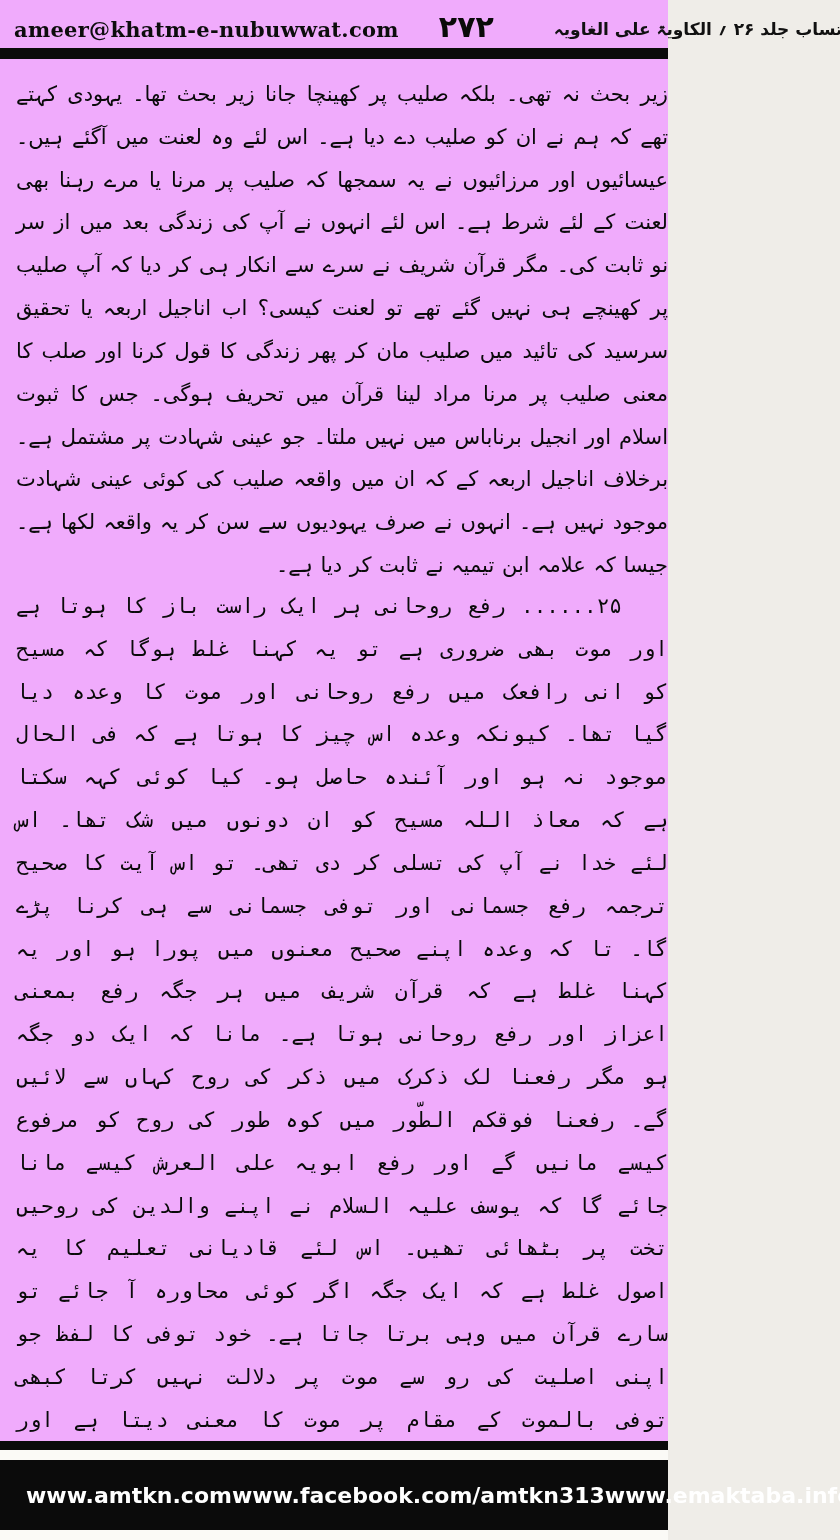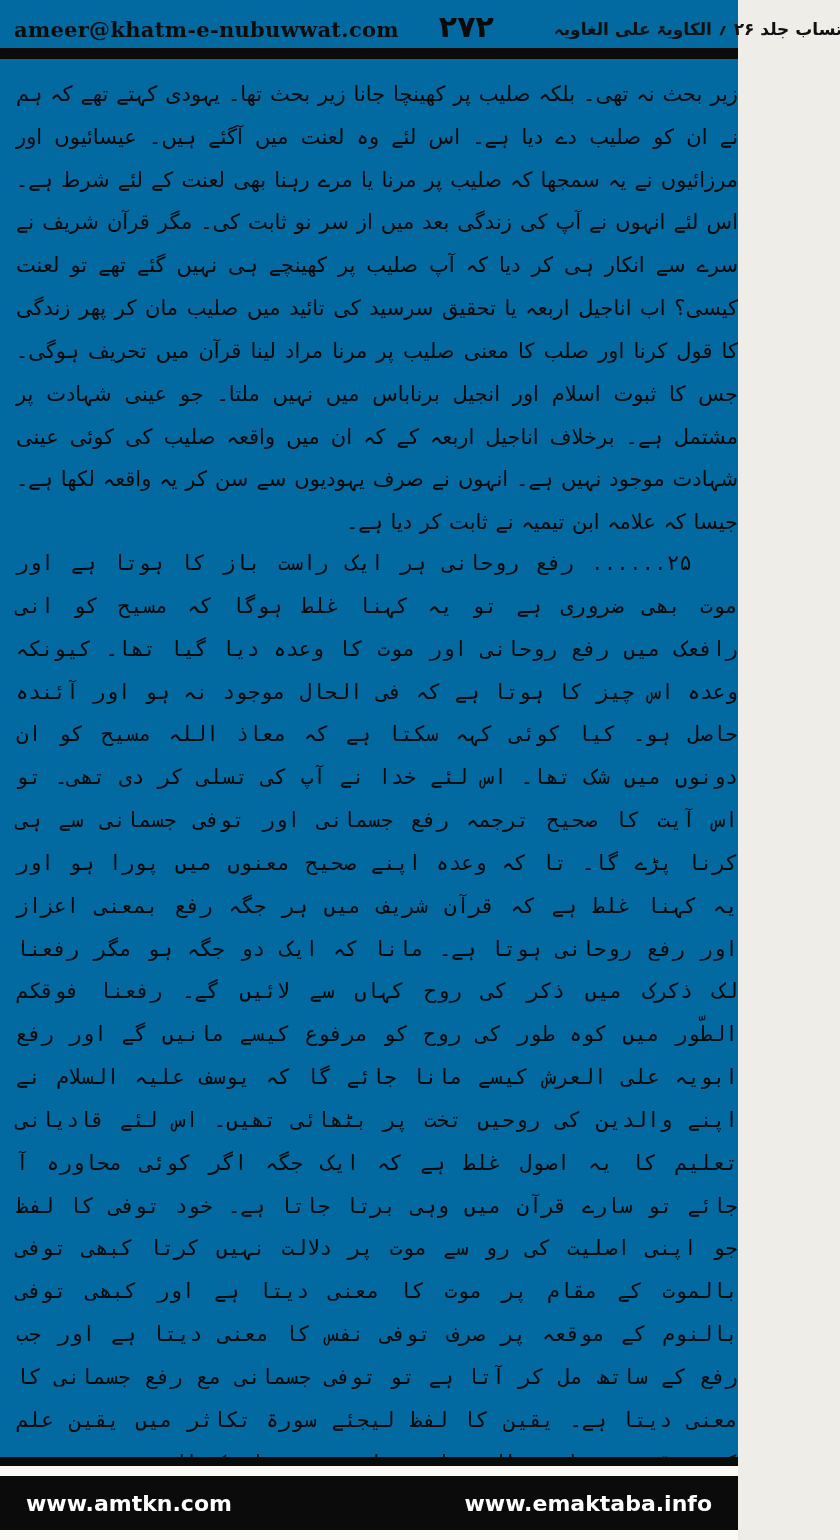--- a/index.html
+++ b/index.html
@@ -7,23 +7,23 @@
     padding: 0;
   }
   body {
     width: 840px;
     height: 1540px;
     background: #efede8;
     font-family: "DejaVu Sans", sans-serif;
     overflow: hidden;
   }
   .page {
-    width: 738px;
+    width: 668px;
     height: 1540px;
-    background: #0369a1;
+    background: #f0abfc;
     display: flex;
     flex-direction: column;
     box-sizing: border-box;
   }
   
   .header {
     display: flex;
     align-items: flex-end;
     justify-content: space-between;
     padding: 12px 14px 6px 14px;
@@ -87,21 +87,21 @@
   .footer-gap {
     height: 10px;
     background: #fbfaf6;
   }
   .footer-band {
     height: 54px;
     background: #0b0b0b;
     display: flex;
     align-items: center;
     justify-content: space-between;
-    padding: 0 26px;
+    padding: 8px 26px;
     direction: ltr;
   }
   .footer-link {
     color: #ffffff;
     font-weight: bold;
     font-size: 22px;
     font-family: "DejaVu Sans", sans-serif;
     white-space: nowrap;
   }
   .footer-bottom-margin {
@@ -125,18 +125,19 @@
   <div class="body-text">
     <p class="para">زیر بحث نہ تھی۔ بلکہ صلیب پر کھینچا جانا زیر بحث تھا۔ یہودی کہتے تھے کہ ہم نے ان کو صلیب دے دیا ہے۔ اس لئے وہ لعنت میں آگئے ہیں۔ عیسائیوں اور مرزائیوں نے یہ سمجھا کہ صلیب پر مرنا یا مرے رہنا بھی لعنت کے لئے شرط ہے۔ اس لئے انہوں نے آپ کی زندگی بعد میں از سر نو ثابت کی۔ مگر قرآن شریف نے سرے سے انکار ہی کر دیا کہ آپ صلیب پر کھینچے ہی نہیں گئے تھے تو لعنت کیسی؟ اب اناجیل اربعہ یا تحقیق سرسید کی تائید میں صلیب مان کر پھر زندگی کا قول کرنا اور صلب کا معنی صلیب پر مرنا مراد لینا قرآن میں تحریف ہوگی۔ جس کا ثبوت اسلام اور انجیل برناباس میں نہیں ملتا۔ جو عینی شہادت پر مشتمل ہے۔ برخلاف اناجیل اربعہ کے کہ ان میں واقعہ صلیب کی کوئی عینی شہادت موجود نہیں ہے۔ انہوں نے صرف یہودیوں سے سن کر یہ واقعہ لکھا ہے۔ جیسا کہ علامہ ابن تیمیہ نے ثابت کر دیا ہے۔</p>
     <p class="para indent-first">۲۵...... رفع روحانی ہر ایک راست باز کا ہوتا ہے اور موت بھی ضروری ہے تو یہ کہنا غلط ہوگا کہ مسیح کو انی رافعک میں رفع روحانی اور موت کا وعدہ دیا گیا تھا۔ کیونکہ وعدہ اس چیز کا ہوتا ہے کہ فی الحال موجود نہ ہو اور آئندہ حاصل ہو۔ کیا کوئی کہہ سکتا ہے کہ معاذ اللہ مسیح کو ان دونوں میں شک تھا۔ اس لئے خدا نے آپ کی تسلی کر دی تھی۔ تو اس آیت کا صحیح ترجمہ رفع جسمانی اور توفی جسمانی سے ہی کرنا پڑے گا۔ تا کہ وعدہ اپنے صحیح معنوں میں پورا ہو اور یہ کہنا غلط ہے کہ قرآن شریف میں ہر جگہ رفع بمعنی اعزاز اور رفع روحانی ہوتا ہے۔ مانا کہ ایک دو جگہ ہو مگر رفعنا لک ذکرک میں ذکر کی روح کہاں سے لائیں گے۔ رفعنا فوقکم الطّور میں کوہ طور کی روح کو مرفوع کیسے مانیں گے اور رفع ابویہ علی العرش کیسے مانا جائے گا کہ یوسف علیہ السلام نے اپنے والدین کی روحیں تخت پر بٹھائی تھیں۔ اس لئے قادیانی تعلیم کا یہ اصول غلط ہے کہ ایک جگہ اگر کوئی محاورہ آ جائے تو سارے قرآن میں وہی برتا جاتا ہے۔ خود توفی کا لفظ جو اپنی اصلیت کی رو سے موت پر دلالت نہیں کرتا کبھی توفی بالموت کے مقام پر موت کا معنی دیتا ہے اور کبھی توفی بالنوم کے موقعہ پر صرف توفی نفس کا معنی دیتا ہے اور جب رفع کے ساتھ مل کر آتا ہے تو توفی جسمانی مع رفع جسمانی کا معنی دیتا ہے۔ یقین کا لفظ لیجئے سورۃ تکاثر میں یقین علم کے موقعہ پر استعمال ہوا ہے اور حتی یاتیک الیقین میں موت کا معنی دیتا ہے۔ اسی طرح دابۃ الارض سے سلیمان علیہ السلام کے واقعہ میں دیمک مراد ہے اور یاجوج ماجوج کے واقعات میں ایک خاص معجز نما پرند مراد ہے اور مامن دابۃ میں تمام جاندار اشیاء مراد ہیں۔ اس لئے جناب کی تحقیق پر تقلید کرنے والوں سے گذارش ہے کہ اس موقعہ پر جناب کو معذور سمجھیں۔</p>
   </div>
 
   <div class="rule-bottom"></div>
   <div class="footer-gap"></div>
 
   <div class="footer-band">
     <span class="footer-link">www.amtkn.com</span>
+    <span class="footer-link">www.facebook.com/amtkn313</span>
     <span class="footer-link">www.emaktaba.info</span>
   </div>
 
   <div class="footer-bottom-margin"></div>
 
 </div>
 
 </body></html>

